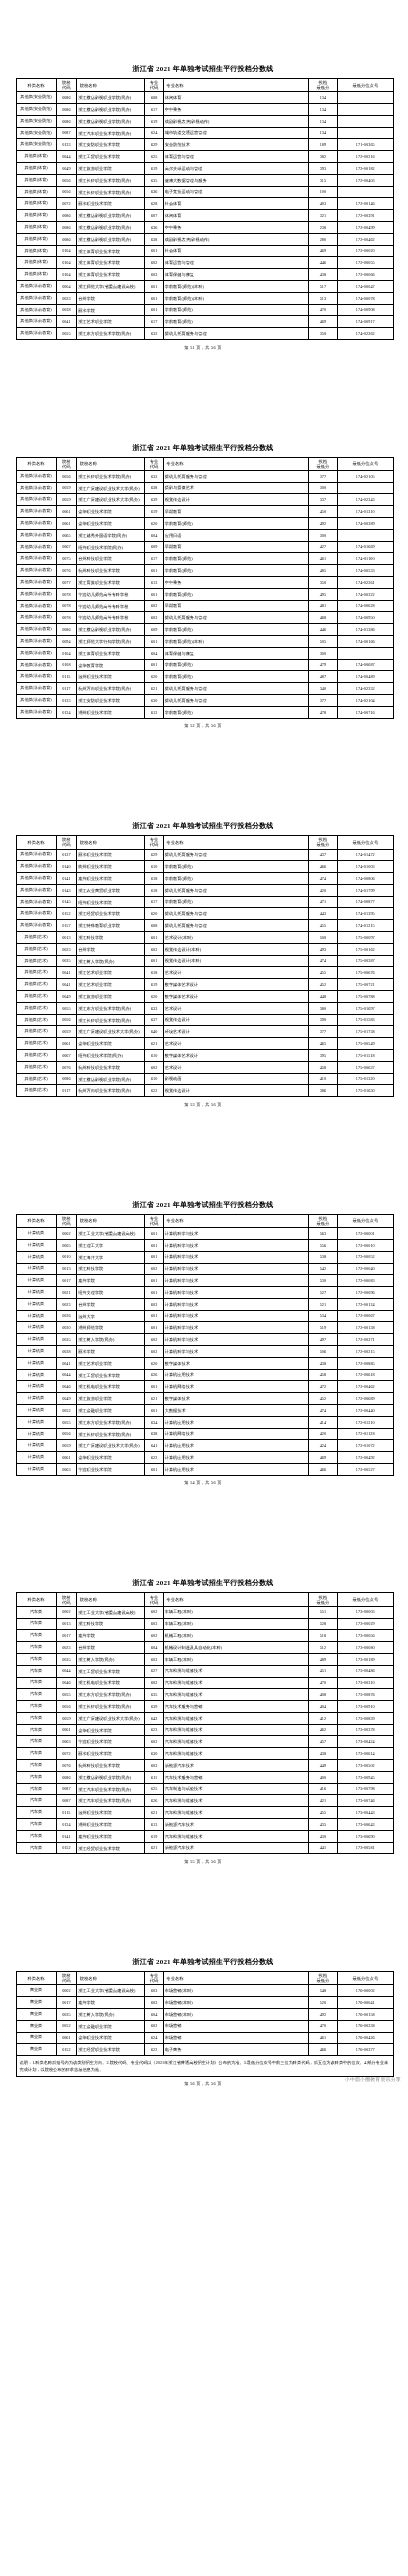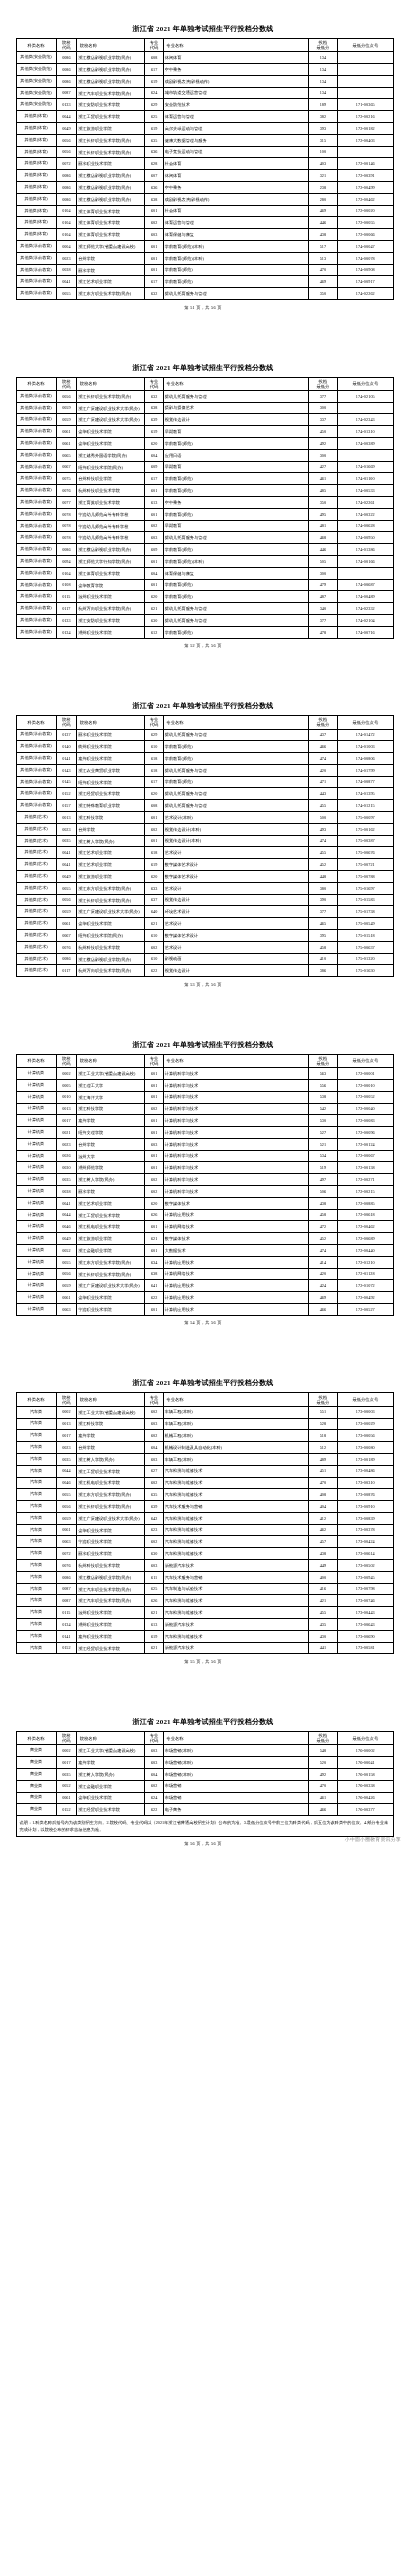--- a/index.html
+++ b/index.html
@@ -10,20 +10,21 @@
     color:#000000;
     -webkit-font-smoothing:antialiased;
   }
   .doc{width:409px;margin:0 auto;position:relative;}
 
   .page{
     width:406px;
     box-sizing:border-box;
     padding:0 15.5px;
     position:relative;
+    margin-top:40px;
   }
   .page-spacer-top{height:25px;}
   .page-spacer-top.subsequent{height:23px;}
 
   .doc-title{
     text-align:center;
     font-size:7px;
     font-weight:bold;
     letter-spacing:0.2px;
     margin:0 0 4.6px 0;

